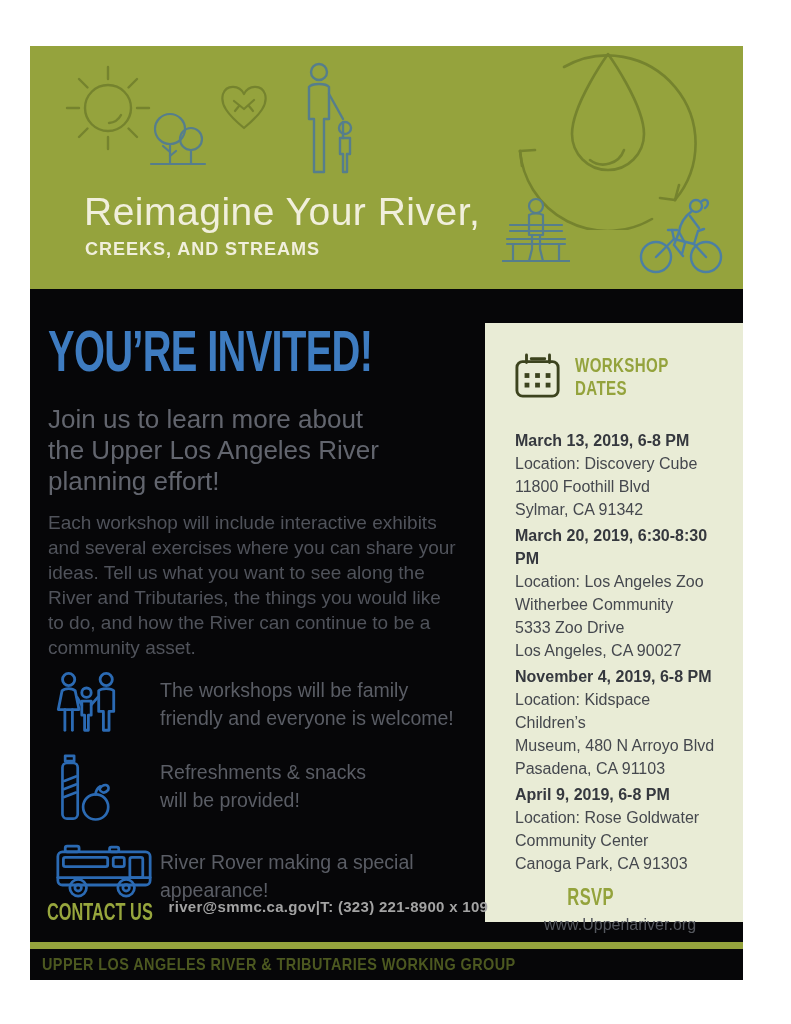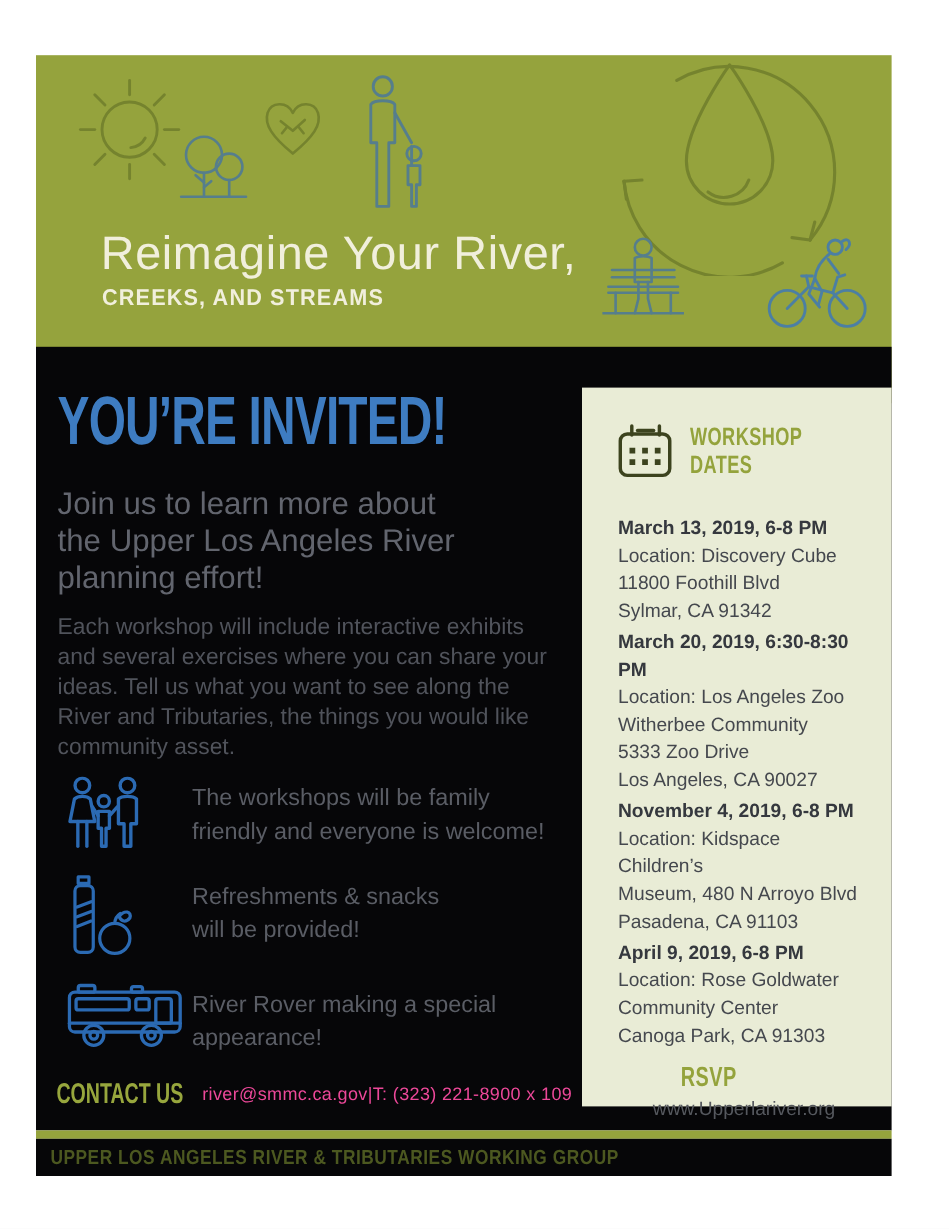--- a/index.html
+++ b/index.html
@@ -20,24 +20,24 @@
   .invited{font-size:57px;font-weight:bold;color:#3E7CC1;letter-spacing:-1px;line-height:1;
            transform:scaleX(.70);transform-origin:left;white-space:nowrap;}
   .intro{margin-top:24px;font-size:26px;line-height:31px;color:#62656E;}
   .desc{margin-top:13px;font-size:19px;line-height:25px;color:#50535B;}
   .features{margin-top:12px;}
   .feature-row{display:flex;align-items:flex-start;margin-bottom:20px;}
   .f-icon{width:112px;flex:0 0 112px;display:flex;justify-content:flex-start;padding-left:8px;box-sizing:border-box;}
   .f-icon svg{fill:none;stroke:#2B6AB3;stroke-width:3;stroke-linecap:round;stroke-linejoin:round;}
   .f-text{margin:4px 0 0 0;font-size:19.5px;line-height:28px;color:#5A5D65;}
 
-  .contact{position:absolute;left:17px;bottom:16px;display:flex;align-items:center;white-space:nowrap;}
+  .contact{position:absolute;left:17px;bottom:16px;display:flex;align-items:flex-start;white-space:nowrap;}
   .contact-label{font-size:24px;font-weight:bold;color:#97A63D;letter-spacing:0;
                  transform:scaleX(.68);transform-origin:left;display:inline-block;margin-right:-34px;}
-  .contact-info{font-size:15px;color:#ec4899;letter-spacing:.3px;}
+  .contact-info{font-size:15px;color:#a3a3a3;letter-spacing:.3px;font-weight:bold;}
 
   
   .sidebar{position:absolute;left:455px;top:34px;width:258px;height:599px;background:#E9ECD6;
            box-sizing:border-box;padding:30px 18px 0 30px;}
   .sb-head{display:flex;align-items:flex-start;}
   .sb-head svg{flex:0 0 46px;}
   .sb-heading{margin-left:14px;font-size:21px;font-weight:bold;color:#94A33C;line-height:23px;
               letter-spacing:.5px;transform:scaleX(.72);transform-origin:left;}
   .workshops{margin-top:30px;}
   .ws-entry{margin-bottom:3px;}
@@ -144,20 +144,21 @@
         <div class="intro">
             <div>Join us to learn more about</div>
             <div>the Upper Los Angeles River</div>
             <div>planning effort!</div>
           </div>
         <div class="desc">
             <div>Each workshop will include interactive exhibits</div>
             <div>and several exercises where you can share your</div>
             <div>ideas. Tell us what you want to see along the</div>
             <div>River and Tributaries, the things you would like</div>
+            <div>to do, and how the River can continue to be a</div>
             <div>community asset.</div>
           </div>
         <div class="features" id="features">
             <div class="feature-row">
               <span class="f-icon">
                 <svg width="76" height="62" viewBox="0 0 80 66">
       <circle cx="13" cy="8" r="6.5"></circle>
       <path d="M6,20 C9,17 17,17 20,20 L24,40 L2,40 Z"></path>
       <path d="M9,40 L9,62"></path>
                   <path d="M17,40 L17,62"></path>

